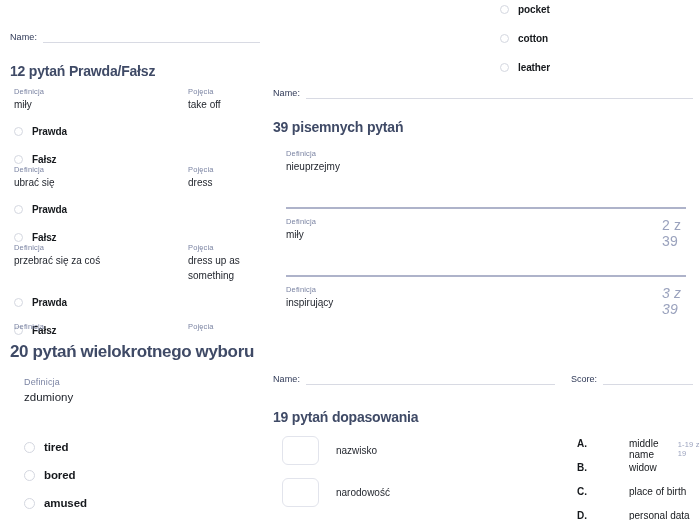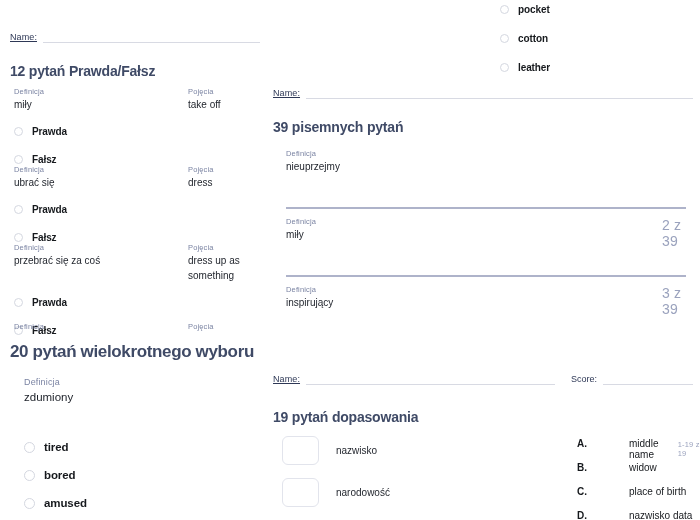--- a/index.html
+++ b/index.html
@@ -10,21 +10,21 @@
     overflow: hidden;
   }
   #stage { position: relative; width: 700px; height: 520px; background:#fff; }
 
   .panel { position: absolute; background: #fff; }
 
   
   .nameRow { display: flex; align-items: flex-end; gap: 6px; }
   .nameLabel {
     font-size: 9px; color: #2e3856; letter-spacing: .1px;
-    line-height: 11px; white-space: nowrap; text-decoration: underline;
+    line-height: 11px; white-space: nowrap;
   }
   .nameRule { flex: 1 1 auto; border-bottom: 1px solid #d8dae3; height: 11px; }
   .scoreLabel {
     font-size: 9px; color: #2e3856; white-space: nowrap; line-height: 11px;
   }
   .scoreRule { width: 90px; border-bottom: 1px solid #d8dae3; height: 11px; }
 
   
   .sectionTitle {
     font-size: 14px; font-weight: 700; color: #3f4a66;
@@ -231,21 +231,21 @@
       <div class="qlabel">Definicja</div>
       <div class="qterm">miły</div>
     </div>
     <div class="counter" style="position:absolute; left:396px; top:137px;">2 z 39</div>
     <div class="writeRule" style="position:absolute; left:20px; top:195px; width:400px;"></div>
 
     <div style="position:absolute; left:20px; top:204px; width:410px;">
       <div class="qlabel">Definicja</div>
       <div class="qterm">inspirujący</div>
     </div>
-    <div class="counter" style="position:absolute; left:396px; top:205px;">3 z 39</div>
+    <div class="counter" style="position:absolute; left:396px; top:205px;font-style:italic;">3 z 39</div>
   </div>
 
   <div class="panel" style="left:266px; top:360px; width:434px; height:160px;">
 
     <div class="nameRow" style="position:absolute; left:7px; top:14px; width:420px;">
       <span class="nameLabel">Name:</span>
       <span class="nameRule"></span>
       <span class="scoreLabel" style="margin-left:10px;">Score:</span>
       <span class="scoreRule"></span>
     </div>
@@ -269,17 +269,17 @@
     <div class="ansRow" style="position:absolute; left:311px; top:102px;">
       <span class="ansLetter">B.</span>
       <span class="ansText">widow</span>
     </div>
     <div class="ansRow" style="position:absolute; left:311px; top:126px;">
       <span class="ansLetter">C.</span>
       <span class="ansText">place of birth</span>
     </div>
     <div class="ansRow" style="position:absolute; left:311px; top:150px;">
       <span class="ansLetter">D.</span>
-      <span class="ansText">nazwisko data</span>
+      <span class="ansText">personal data</span>
     </div>
   </div>
 
 </div>
 
 </body></html>

